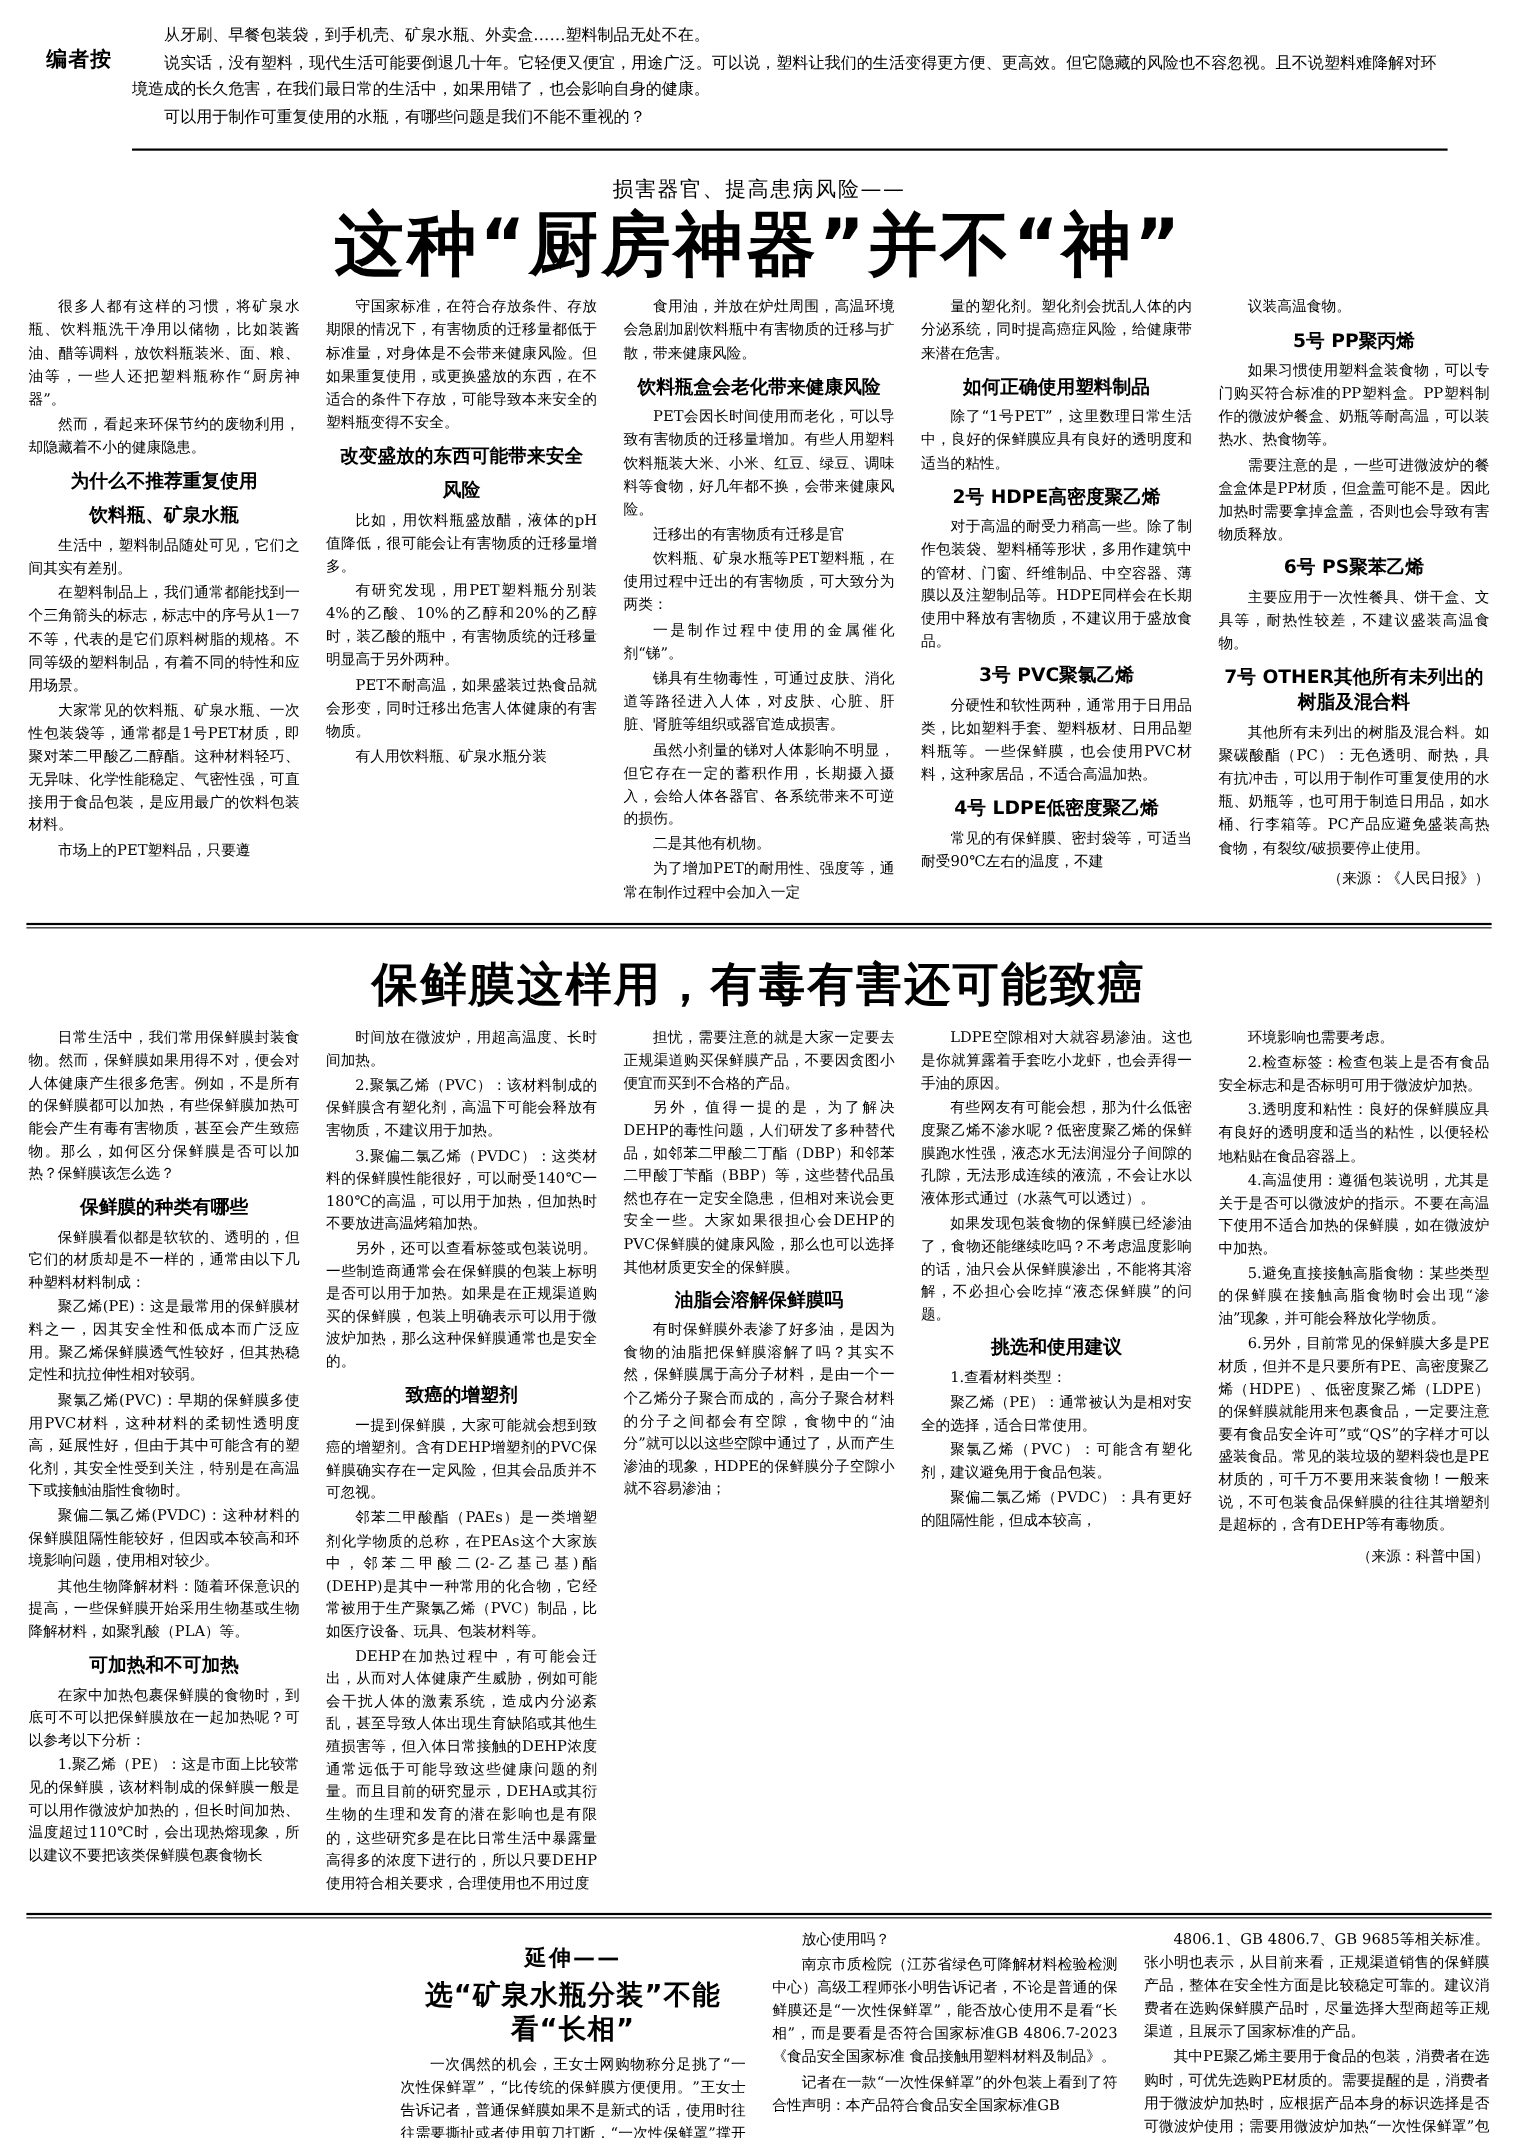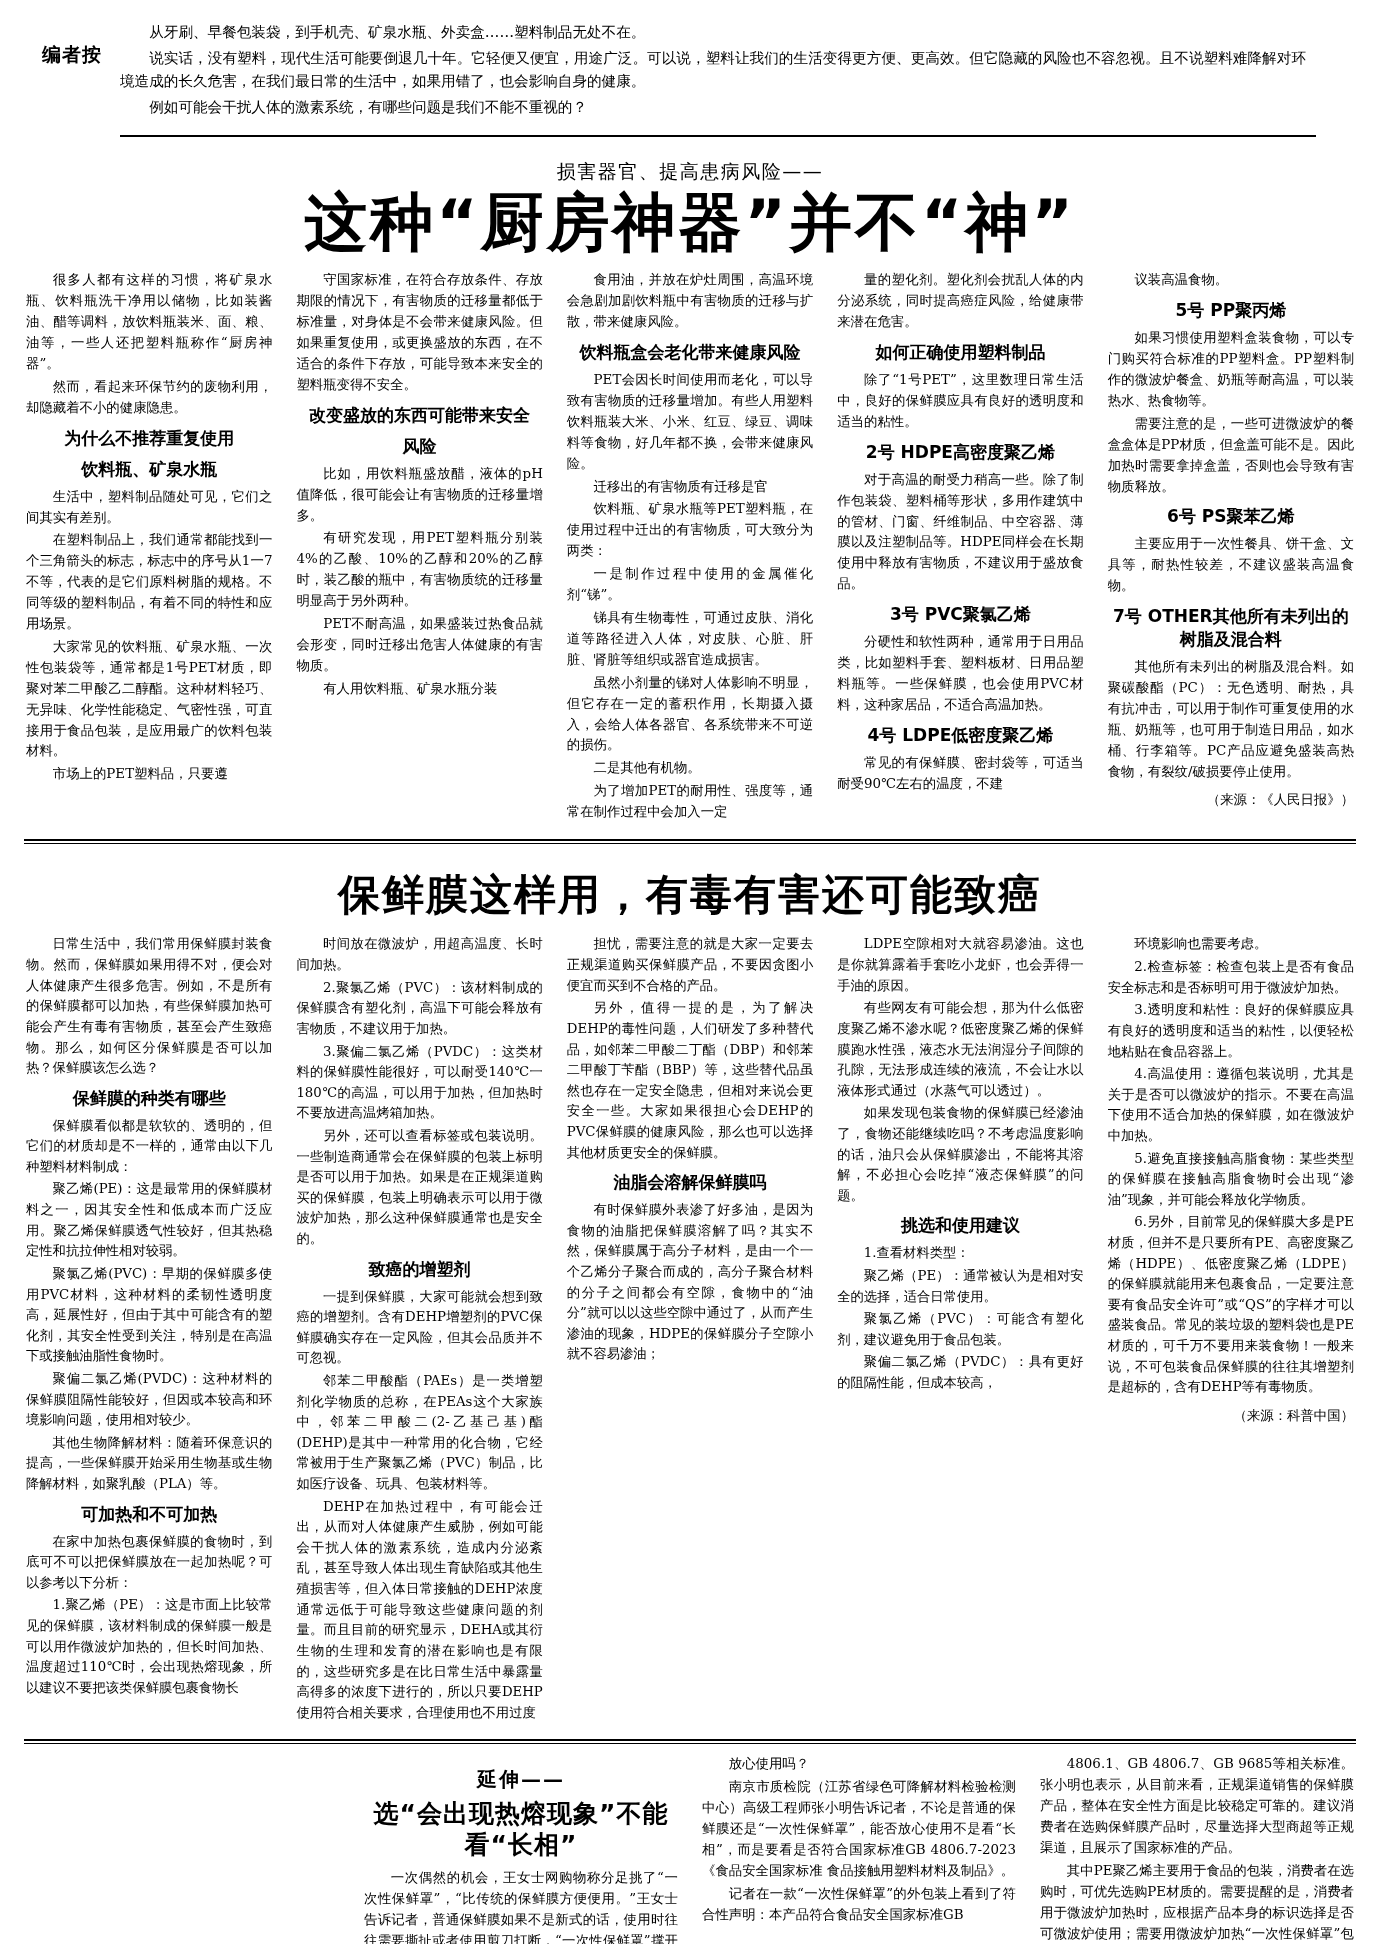--- a/index.html
+++ b/index.html
@@ -138,21 +138,21 @@
 </head>
 <body>
 
 <div class="page">
 
   <div class="editor-note">
     <div class="tag">编者按</div>
     <div class="body">
       <p>从牙刷、早餐包装袋，到手机壳、矿泉水瓶、外卖盒……塑料制品无处不在。</p>
       <p>说实话，没有塑料，现代生活可能要倒退几十年。它轻便又便宜，用途广泛。可以说，塑料让我们的生活变得更方便、更高效。但它隐藏的风险也不容忽视。且不说塑料难降解对环境造成的长久危害，在我们最日常的生活中，如果用错了，也会影响自身的健康。</p>
-      <p>例如可能会干扰人体的激素系统，有哪些问题是我们不能不重视的？</p>
+      <p>可以用于制作可重复使用的水瓶，有哪些问题是我们不能不重视的？</p>
     </div>
   </div>
   <div class="rule-strong"></div>
 
   <div class="article">
     <div class="kicker">损害器官、提高患病风险——</div>
     <div class="headline-1">这种“厨房神器”并不“神”</div>
 
     <div class="cols-4">
 
@@ -282,21 +282,21 @@
 
   <div class="divider-double"></div>
   <div class="divider-thin"></div>
 
   <div class="article">
     <div class="cols-4">
       <div class="col"></div>
 
       <div class="col">
         <div class="ext-label">延伸——</div>
-        <div class="headline-3">选“会出现热熔现象”不能看“长相”</div>
+        <div class="headline-3">选“矿泉水瓶分装”不能看“长相”</div>
         <p>一次偶然的机会，王女士网购物称分足挑了“一次性保鲜罩”，“比传统的保鲜膜方便便用。”王女士告诉记者，普通保鲜膜如果不是新式的话，使用时往往需要撕扯或者使用剪刀打断，“一次性保鲜罩”撑开即可，随取随用非常方便。</p>
 
       </div>
 
       <div class="col">
         <p>放心使用吗？</p>
         <p>南京市质检院（江苏省绿色可降解材料检验检测中心）高级工程师张小明告诉记者，不论是普通的保鲜膜还是“一次性保鲜罩”，能否放心使用不是看“长相”，而是要看是否符合国家标准GB 4806.7-2023《食品安全国家标准 食品接触用塑料材料及制品》。</p>
         <p>记者在一款“一次性保鲜罩”的外包装上看到了符合性声明：本产品符合食品安全国家标准GB</p>
       </div>
 

